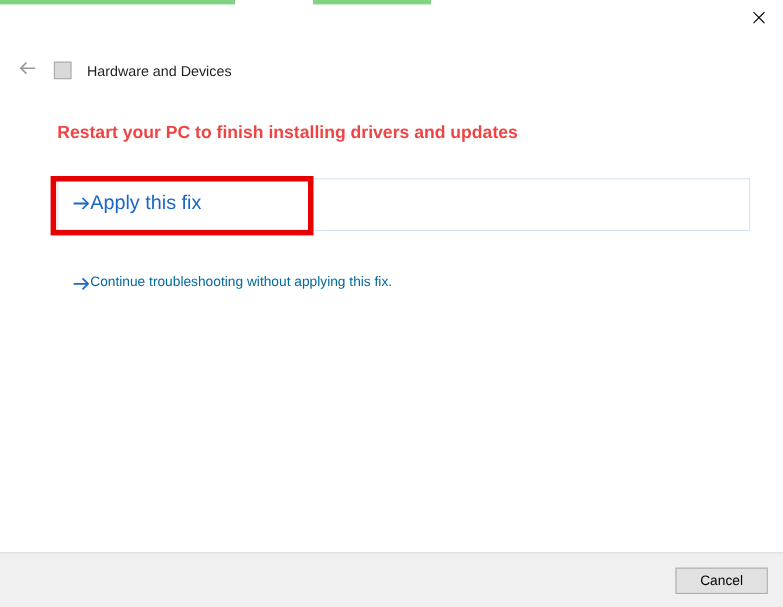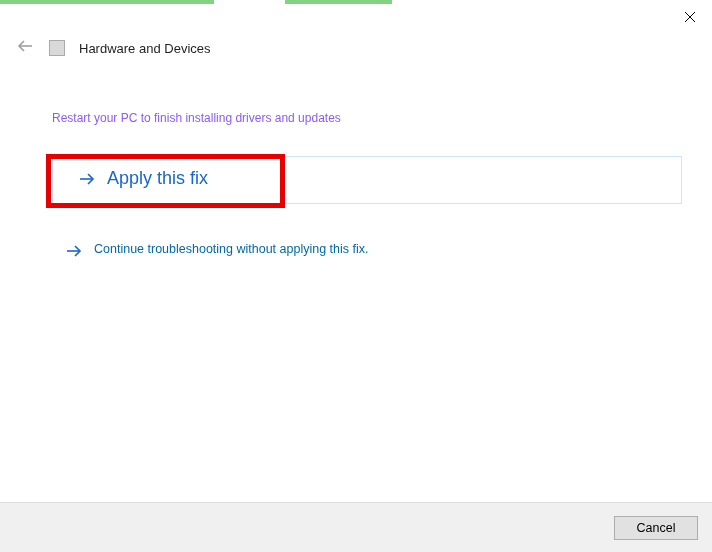--- a/index.html
+++ b/index.html
@@ -27,52 +27,52 @@
     position:absolute; top:4px; right:0; height:32px; width:100%;
     display:flex; justify-content:flex-end; align-items:flex-start;
   }
   .close-btn {
     width:44px; height:28px; display:flex; align-items:center; justify-content:center;
     cursor:pointer;
   }
   .close-btn svg { width:12px; height:12px; stroke:#000; stroke-width:1; }
 
   .header-row {
-    position:absolute; top:36px; left:15px; right:15px; height:24px;
+    position:absolute; top:52px; left:15px; right:15px; height:24px;
     display:flex; align-items:center; gap:14px;
   }
   .back-arrow {
     width:20px; height:20px; display:flex; align-items:center; justify-content:center;
     color:#8a8a8a;
   }
   .back-arrow svg { width:16px; height:16px; stroke:#9a9a9a; stroke-width:1.5; fill:none; }
   .app-icon {
     width:16px; height:16px; background:#d9d9d9; border:1px solid #aaa;
     display:inline-block;
   }
   .header-title {
     font-size:13px; color:#1f1f1f;
   }
 
   .content {
     position:absolute; top:110px; left:52px; right:30px;
   }
   .main-heading {
-    font-size:12px; color:#8b5cf6; font-weight:400;
+    font-size:16px; color:#ef4444; font-weight:700;
     margin:0 0 30px 0; line-height:1.35;
   }
   .full-border-box {
     position:absolute; top:0; left:0; right:0; height:48px;
     border:1px solid #cfe4f6;
   }
 
   .opt {
-    display:flex; align-items:flex-start; gap:12px;
+    display:flex; align-items:flex-start; 
     position:relative; z-index:2;
-    padding:12px 14px 10px 27px;
+    padding:12px 14px 10px 14px;
     cursor:pointer;
     text-align:center;
   }
   .opt .arrow-icon { flex:0 0 auto; margin-top:4px; }
   .opt .arrow-icon svg { width:16px; height:14px; stroke:#1a66c9; stroke-width:1.6; fill:none; }
   .opt .texts { display:flex; flex-direction:column; }
   .opt .opt-title { font-size:18px; color:#1a66c9; line-height:1.2; }
   .opt .opt-sub { font-size:12.5px; color:#0369a1; margin-top:2px; }
 
   .opt-apply-wrap { position:relative; margin-bottom:28px; }

